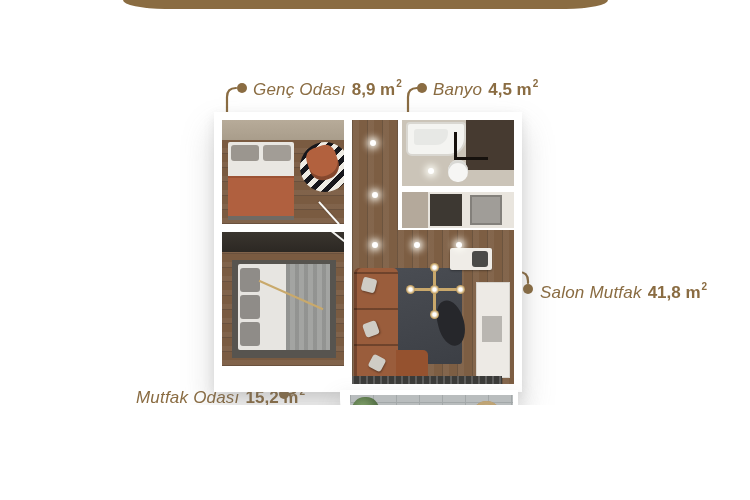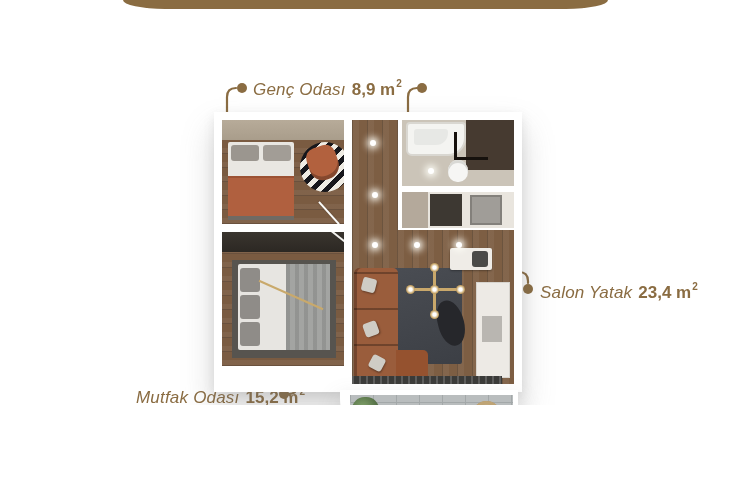--- a/index.html
+++ b/index.html
@@ -130,22 +130,25 @@
     <circle cx="528" cy="289" r="5"></circle>
     <path d="M297,368 L297,385 Q297,394 289,394"></path>
     <circle cx="284" cy="394" r="5"></circle>
     <path d="M385,452 L385,468 Q385,477 394,477"></path>
     <circle cx="399" cy="477" r="5"></circle>
   </svg>
 
   <div class="plan-label" style="left:253px; top:79px;">
     <span class="room-name">Genç Odası</span><span class="room-area"><span>8,9 m</span><sup>2</sup></span>
   </div>
+  <div class="plan-label" style="left:433px; top:79px;">
+    <span class="room-name">Banyo</span><span class="room-area"><span>4,5 m</span><sup>2</sup></span>
+  </div>
   <div class="plan-label" style="left:540px; top:282px;">
-    <span class="room-name">Salon Yatak</span><span class="room-area"><span>23,4 m</span><sup>2</sup></span>
+    <span class="room-name">Salon Mutfak</span><span class="room-area"><span>41,8 m</span><sup>2</sup></span>
   </div>
   <div class="plan-label" style="left:136px; top:387px;">
     <span class="room-name">Mutfak Odası</span><span class="room-area"><span>15,2 m</span><sup>2</sup></span>
   </div>
 
   <div id="plan">
 
     <div class="room wood-h" id="room-genc">
       <div class="abs wall-band"></div>
       <div class="abs bed-s">

